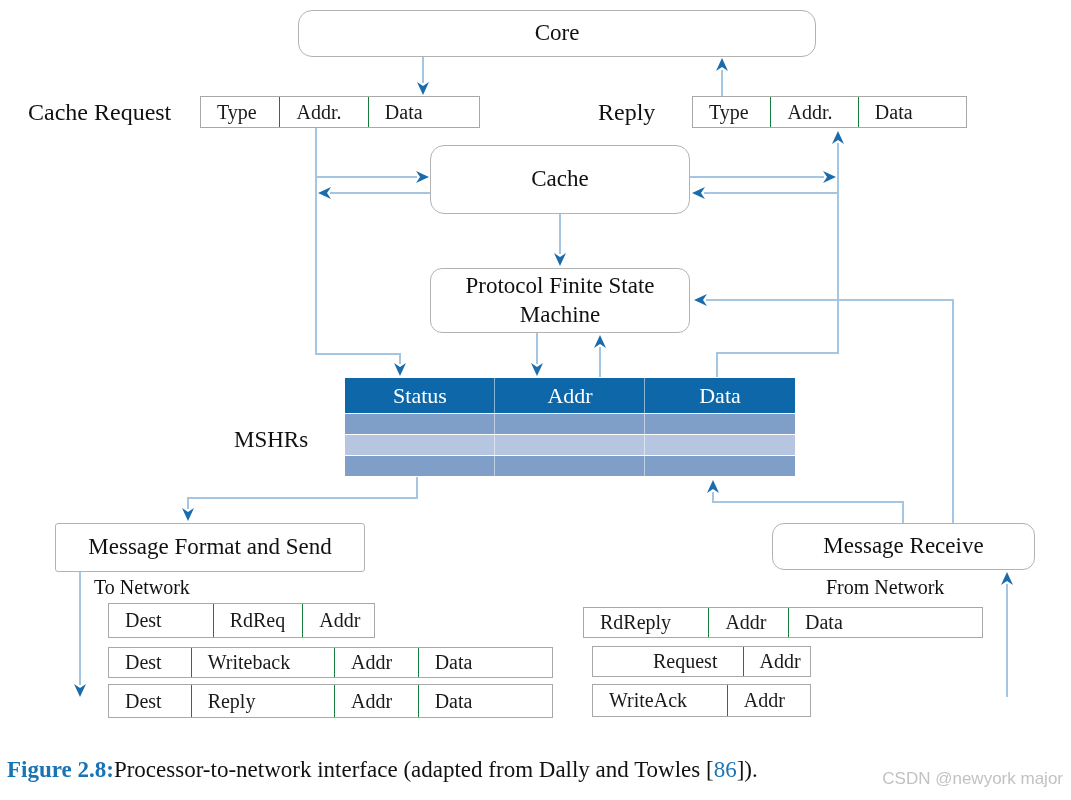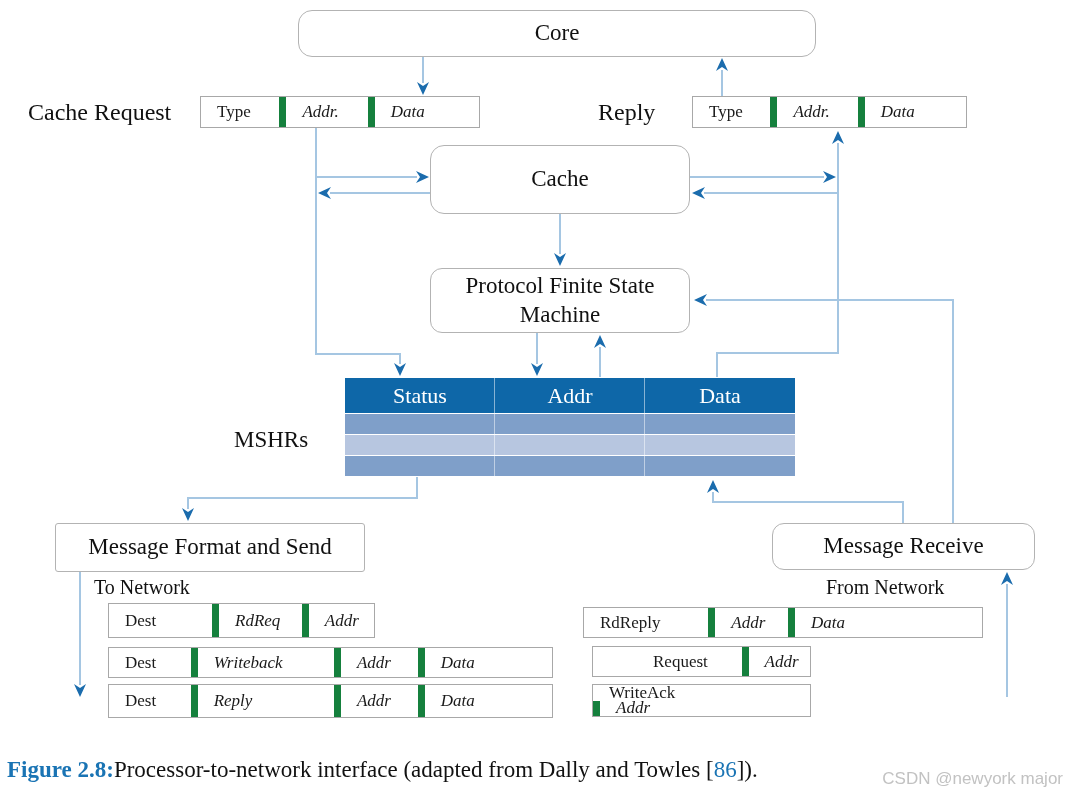--- a/index.html
+++ b/index.html
@@ -19,23 +19,23 @@
   }
 
   .flabel { position:absolute; z-index:2; color:#111; white-space:nowrap; }
 
   .msgtable {
     position:absolute; z-index:2; display:flex; background:#fff;
     border:1px solid #a8a8a8; box-sizing:border-box; align-items:stretch;
   }
   .msgtable .cell {
     display:flex; align-items:center; padding-left:16px; box-sizing:border-box;
-    font-size:17px; white-space:nowrap; overflow:hidden;
+    font-size:20px; white-space:nowrap; overflow:hidden;
   }
-  .msgtable .cell + .cell { border-left:7px solid #15803d;font-style:italic; }
+  .msgtable .cell + .cell { border-left:1px solid #15803d; }
 
   .mshr { position:absolute; z-index:2; box-sizing:border-box; }
   .mshr-head { display:flex; height:35px; background:#0e67a8; }
   .mshr-head .hcell {
     width:150px; display:flex; align-items:center; justify-content:center;
     color:#ffffff; font-size:22px; box-sizing:border-box;
   }
   .mshr-row { height:21px; border-top:1px solid #ffffff; box-sizing:border-box; }
   .mshr-row.dark  { background:#7f9fc9; }
   .mshr-row.light { background:#b7c6e0; }
@@ -176,21 +176,21 @@
     <div class="cell" style="width:125px;">RdReply</div>
     <div class="cell" style="width:80px;">Addr</div>
     <div class="cell" style="width:195px;">Data</div>
   </div>
 
   <div class="msgtable" style="left:592px; top:646px; width:219px; height:31px;padding-left:44px;">
     <div class="cell" style="width:135px;">Request</div>
     <div class="cell" style="width:84px;">Addr</div>
   </div>
 
-  <div class="msgtable" style="left:592px; top:684px; width:219px; height:33px;flex-direction:column;">
+  <div class="msgtable" style="left:592px; top:684px; width:219px; height:33px;">
     <div class="cell" style="width:135px;">WriteAck</div>
     <div class="cell" style="width:84px;">Addr</div>
   </div>
 
   <div class="caption">
     <span class="figlabel">Figure 2.8:</span><span>Processor-to-network interface (adapted from Dally and Towles [</span><span class="ref">86</span><span>]).</span>
   </div>
 
   <div class="watermark">CSDN @newyork major</div>
 

